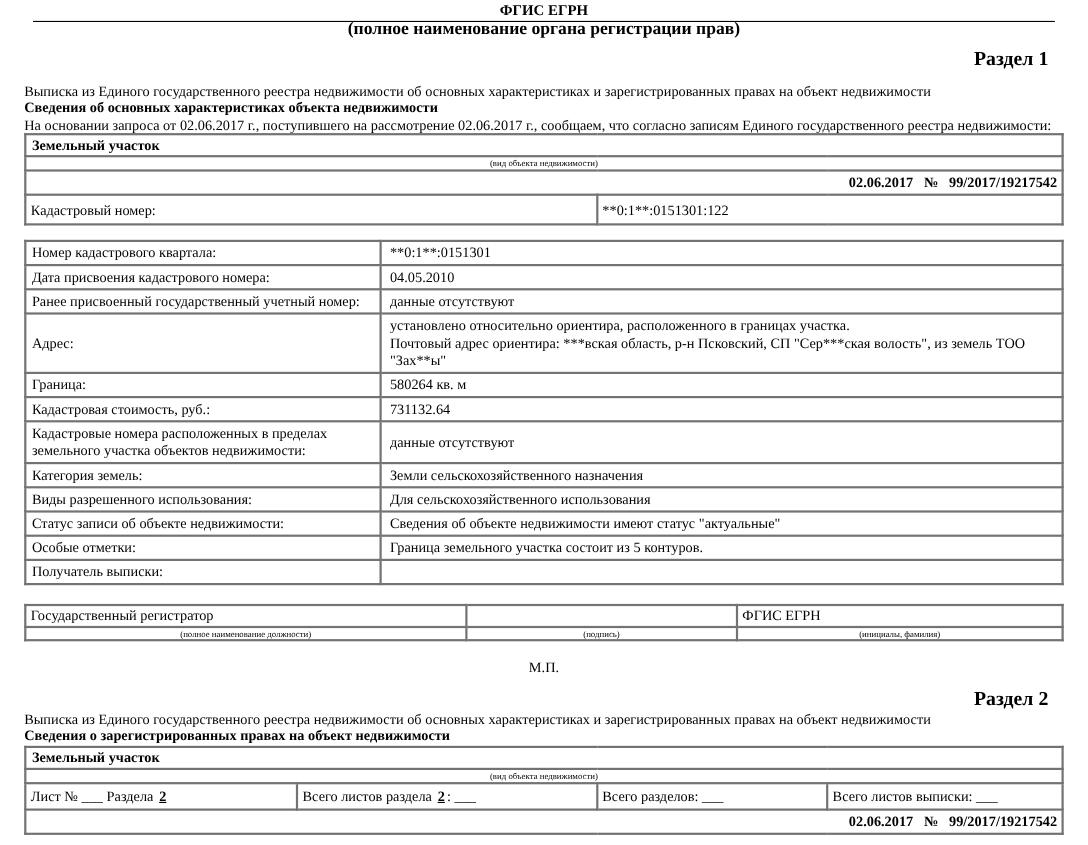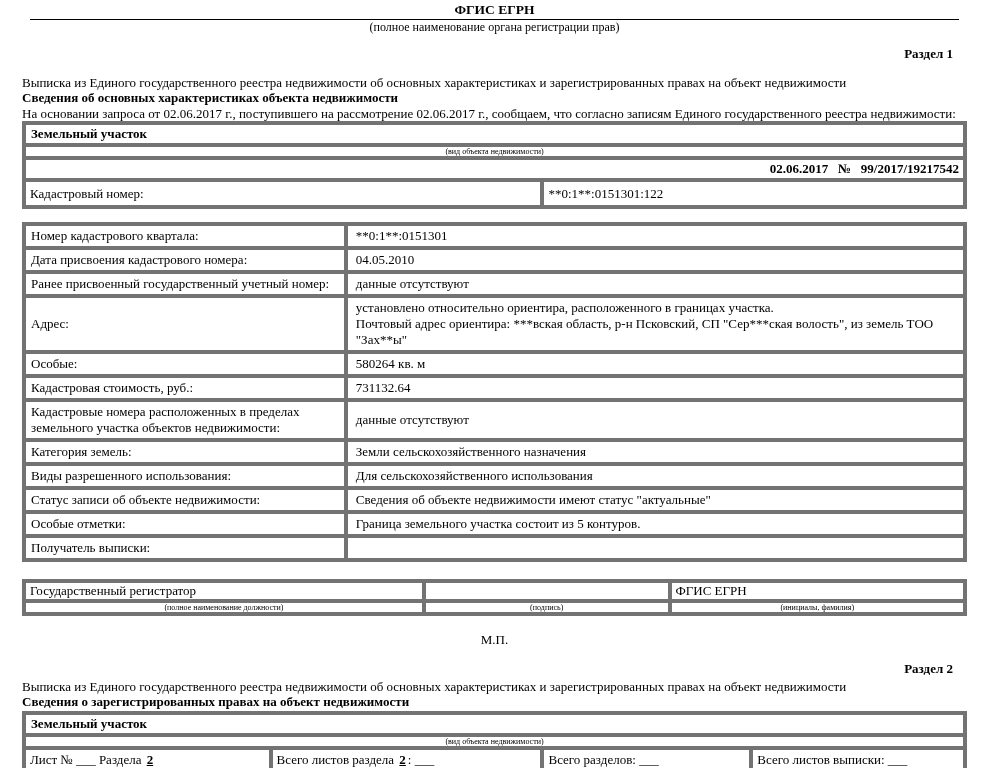--- a/index.html
+++ b/index.html
@@ -6,35 +6,35 @@
   html,body { background:#fff; }
   body {
     width:989px; height:768px; overflow:hidden;
     font-family:"Liberation Serif","DejaVu Serif",serif;
     color:#000; font-size:13px;
   }
   .page { padding:2px 22px 0 22px; }
 
   .org-name { text-align:center; font-weight:bold; font-size:13.5px; line-height:15px;
     border-bottom:1px solid #000; margin:0 8px; padding-bottom:2px; }
-  .org-caption { text-align:center; font-size:12px; line-height:12px; padding-top:1px; }
-
-  .section-label { text-align:right; font-weight:bold; font-size:13px; line-height:15px;
+  .org-caption { text-align:center; font-size:16px; line-height:12px; padding-top:1px;font-weight:bold; }
+
+  .section-label { text-align:right; font-weight:bold; font-size:18px; line-height:15px;
     margin-top:13px; padding-right:14px; }
   .sec2 { margin-top:14px; }
 
   .doc-title { text-align:left; font-size:13px; line-height:15px; }
   .t1 { margin-top:14px; }
   .t1b { margin-top:3px; }
   .doc-title.bold { font-weight:bold; }
 
   .intro { font-size:13px; line-height:14px; margin-top:2px; }
 
   table { border-collapse:collapse; width:100%; table-layout:fixed; }
-  td { border:4px solid #737373; font-size:13px; vertical-align:middle; padding:1px 4px; }
+  td { border:2px solid #737373; font-size:13px; vertical-align:middle; padding:1px 4px; }
 
   .obj-table { margin-top:0px; }
   .obj-table .obj-type { font-weight:bold; height:20px; padding-left:5px; }
   .obj-table .obj-caption { text-align:center; font-size:8px; height:13px; line-height:9px; padding:0; }
   .obj-table .sheet-row td { height:24px; }
   .obj-table .doc-row td { font-weight:bold; height:22px; white-space:pre; padding-left:9px;text-align:right; }
   .obj-table .cad-row td { height:27px; }
   .obj-table .cad-val { font-weight:normal; }
   .num { font-weight:bold; text-decoration:underline; padding:0 2px; }
 
@@ -112,21 +112,21 @@
         <tr class="detail-row">
           <td class="lbl">Ранее присвоенный государственный учетный номер:</td>
           <td class="val">данные отсутствуют</td>
         </tr>
         <tr class="detail-row r-addr">
           <td class="lbl">Адрес:</td>
           <td class="val">установлено относительно ориентира, расположенного в границах участка.
 Почтовый адрес ориентира: ***вская область, р-н Псковский, СП "Сер***ская волость", из земель ТОО "Зах**ы"</td>
         </tr>
         <tr class="detail-row">
-          <td class="lbl">Особые:</td>
+          <td class="lbl">Граница:</td>
           <td class="val">580264 кв. м</td>
         </tr>
         <tr class="detail-row">
           <td class="lbl">Кадастровая стоимость, руб.:</td>
           <td class="val">731132.64</td>
         </tr>
         <tr class="detail-row r-multi">
           <td class="lbl">Кадастровые номера расположенных в пределах земельного участка объектов недвижимости:</td>
           <td class="val">данные отсутствуют</td>
         </tr>

